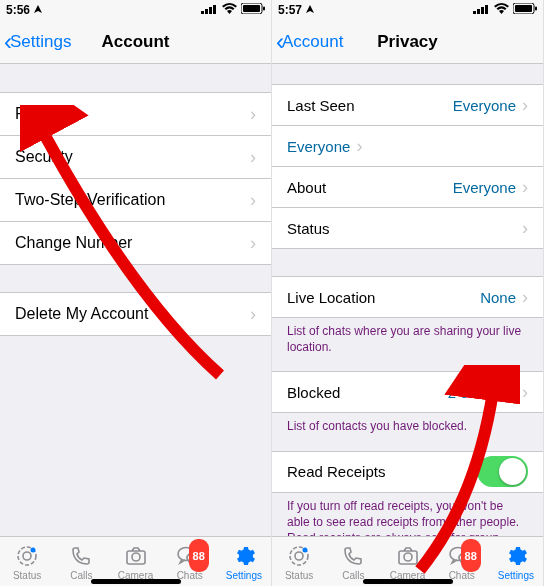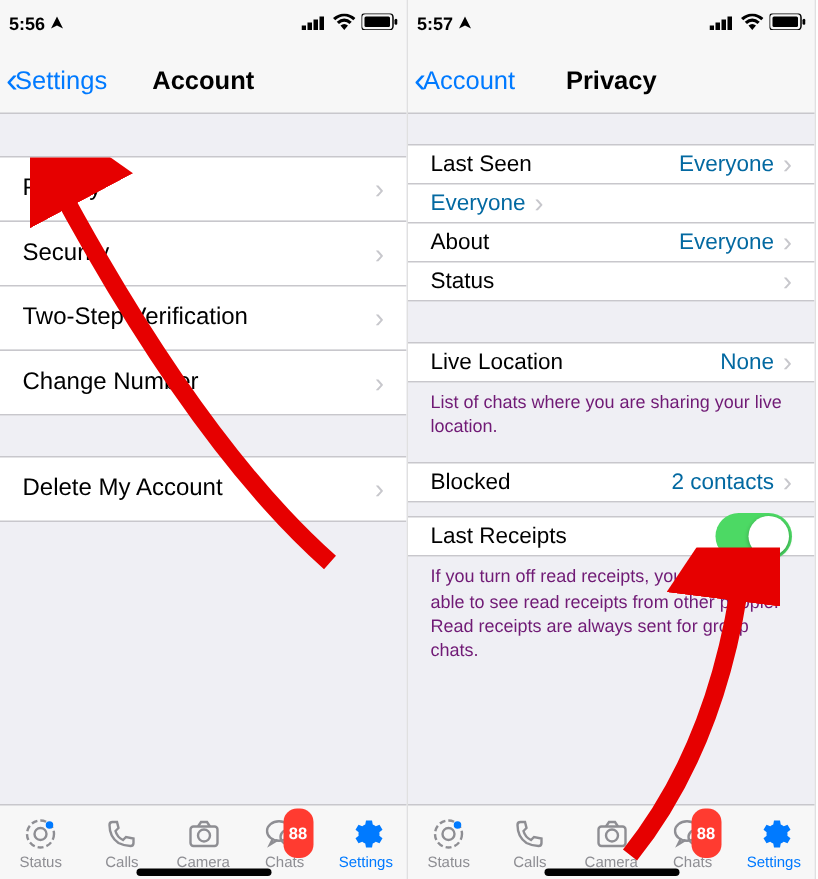--- a/index.html
+++ b/index.html
@@ -1,20 +1,20 @@
 <!DOCTYPE html>
 <html><head>
 <meta charset="utf-8">
 <style>
 * { margin: 0; padding: 0; box-sizing: border-box; font-family: -apple-system, BlinkMacSystemFont, "Segoe UI", Helvetica, Arial, sans-serif; }
 body { background: #fff; width: 545px; height: 586px; display: flex; position: relative; }
 .phone { width: 272px; height: 586px; background: #efeff4; display: flex; flex-direction: column; position: relative; border-right: 1px solid #e0e0e0; }
 .phone:last-child { border-right: none; }
 
-.status-bar { height: 20px; display: flex; justify-content: space-between; align-items: center; padding: 16px 6px; font-size: 12px; font-weight: 600; background: #f7f7f7; }
+.status-bar { height: 20px; display: flex; justify-content: space-between; align-items: center; padding: 4px 6px; font-size: 12px; font-weight: 600; background: #f7f7f7; }
 .status-left { display: flex; align-items: center; gap: 3px; }
 .status-right { display: flex; align-items: center; gap: 4px; }
 
 .nav-bar { height: 44px; background: #f7f7f7; border-bottom: 1px solid #c8c7cc; display: flex; align-items: center; position: relative; }
 .back-btn { display: flex; align-items: center; color: #007aff; font-size: 17px; padding-left: 4px; cursor: pointer; }
 .chevron-left { font-size: 24px; line-height: 1; margin-right: -2px; }
 .nav-title { position: absolute; left: 50%; transform: translateX(-50%); font-weight: 600; font-size: 17px; color: #000; }
 
 .content { flex: 1; overflow-y: auto; background: #efeff4; }
 .group-spacer { height: 28px; }
@@ -38,21 +38,21 @@
 .tab-label { font-size: 10px; color: #8e8e93; }
 .tab.active .tab-label { color: #007aff; }
 .badge { position: absolute; top: 2px; right: 8px; background: #ff3b30; color: #fff; font-size: 11px; font-weight: 600; border-radius: 9px; min-width: 18px; height: 33px; display: flex; align-items: center; justify-content: center; padding: 0 4px; }
 
 .home-indicator { position: absolute; bottom: 2px; left: 50%; transform: translateX(-50%); width: 90px; height: 5px; background: #000; border-radius: 3px; }
 
 .arrow { position: absolute; pointer-events: none; z-index: 100; }
 .arrow svg { display: block; }
 
 .phone.right .content { font-size: 15px; }
-.phone.right .row { height: 27px; }
+.phone.right .row { height: 42px; }
 .phone.right .row-label { font-size: 15px; }
 .phone.right .row-value { font-size: 15px; }
 </style>
 </head>
 <body>
 
 <div class="phone left">
   <div class="status-bar">
     <div class="status-left">
       <span>5:56</span>
@@ -226,23 +226,24 @@
       <span class="row-value">None</span>
       <span class="chevron">›</span>
     </div>
     <div class="footer-text">List of chats where you are sharing your live location.</div>
     <div style="height:10px"></div>
     <div class="row">
       <span class="row-label">Blocked</span>
       <span class="row-value">2 contacts</span>
       <span class="chevron">›</span>
     </div>
+    <div class="footer-text">List of contacts you have blocked.</div>
     <div style="height:10px"></div>
     <div class="row">
-      <span class="row-label">Last Receipts</span>
+      <span class="row-label">Read Receipts</span>
       <div class="toggle"></div>
     </div>
     <div class="footer-text">If you turn off read receipts, you won't be able to see read receipts from other people. Read receipts are always sent for group chats.</div>
   </div>
 
   <div class="tab-bar">
     <div class="tab">
       <span class="tab-icon">
           <svg width="24" height="24" viewBox="0 0 24 24" fill="none" stroke="currentColor" stroke-width="1.6">
             <circle cx="12" cy="12" r="9" stroke-dasharray="4 2"></circle>

